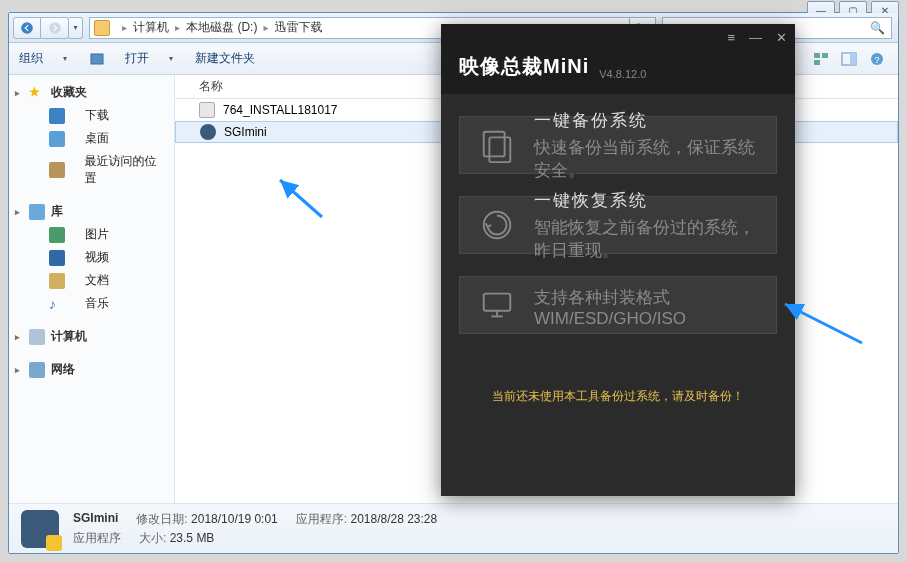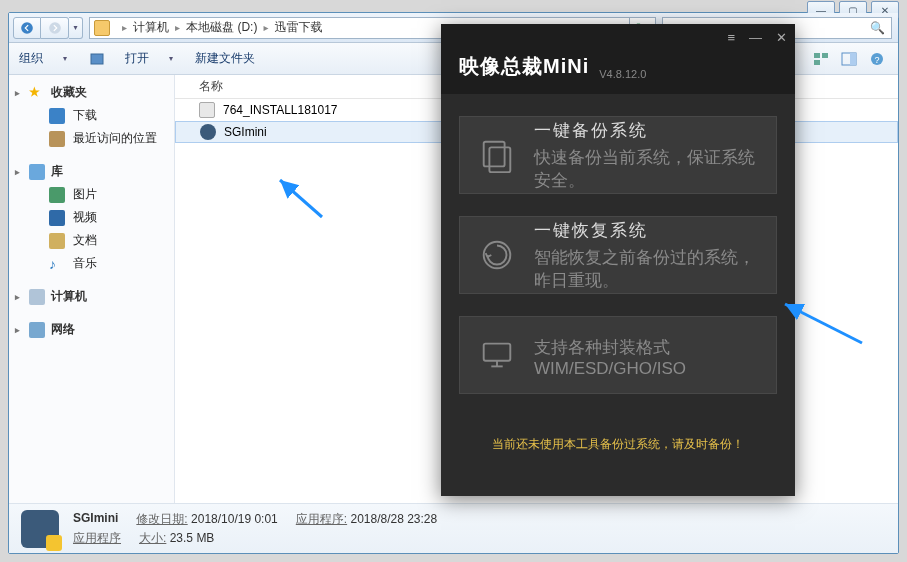--- a/index.html
+++ b/index.html
@@ -34,21 +34,21 @@
 .toolbar .tb-right { margin-left:auto; display:flex; gap:6px; }
 .tb-icon { width:22px; height:22px; border:1px solid transparent; display:flex;align-items:center;justify-content:center; }
 .tb-icon svg { width:16px; height:16px; }
 
 
 .body { display:flex; height:calc(100% - 30px - 32px - 50px); }
 .sidebar { width:166px; background:#fafbfd; border-right:1px solid #e0e6ee; padding:6px 0; font-size:12px; overflow:hidden; }
 .tree-section { margin-bottom:10px; }
 .tree-head { display:flex; align-items:center; padding:3px 8px 3px 20px; gap:6px; font-weight:bold; color:#333; }
 .tree-head .tw { position:absolute; left:6px; font-size:9px; color:#777; }
-.tree-item { display:flex; align-items:center; padding:3px 8px 3px 40px; gap:8px; color:#222; position:relative; }
+.tree-item { display:flex; align-items:center; padding:3px 8px 3px 40px; gap:20px; color:#222; position:relative; }
 .tree-item .ic, .tree-head .ic { width:16px; height:16px; display:inline-block; }
 .ic-star { color:#f4b400; }
 .ic-dl { background:#3b82c7; border-radius:2px; }
 .ic-desk { background:#5aa0d8; border-radius:2px; }
 .ic-rec { background:#b8935a; border-radius:2px; }
 .ic-lib { background:#6aa8dd; border-radius:2px; }
 .ic-vid { background:#2f6aa8; border-radius:2px; }
 .ic-pic { background:#4a9a6a; border-radius:2px; }
 .ic-doc { background:#d0b060; border-radius:2px; }
 .ic-mus { color:#2a7ac0; font-size:14px; }
@@ -67,39 +67,39 @@
 
 .arrow1 { position:absolute; left:272px; top:172px; pointer-events:none; }
 .arrow2 { position:absolute; right:40px; top:298px; pointer-events:none; }
 
 
 .details { height:50px; border-top:1px solid #dce4ed; background:linear-gradient(#f4f8fc,#eaf1f8); display:flex; align-items:center; padding:0 12px; font-size:12px; color:#333; gap:14px; }
 .details .big-ic { width:38px; height:38px; background:#3b5a7a; border-radius:6px; position:relative; }
 .details .big-ic::after { content:""; position:absolute; right:-3px; bottom:-3px; width:16px; height:16px; background:#f4c430; border-radius:3px; }
 .details .meta { display:flex; flex-direction:column; gap:2px; }
 .details .meta-row { display:flex; gap:18px; }
-.details .k { color:#666;text-decoration:underline; }
+.details .k { color:#666; }
 
 
 .darkapp { position:absolute; left:441px; top:24px; width:354px; height:472px; background:#2b2b2b; box-shadow:0 4px 20px rgba(0,0,0,.5); }
 .da-title { height:70px; background:#1d1d1d; display:flex; align-items:flex-end; padding:0 18px 14px; position:relative; }
 .da-title .logo { font-size:20px; color:#fff; font-weight:bold; letter-spacing:1px; }
 .da-title .logo .mini { font-family: Arial; font-weight:bold; }
 .da-title .ver { font-size:11px; color:#888; margin-left:10px; }
 .da-wc { position:absolute; right:8px; top:6px; display:flex; gap:14px; color:#aaa; font-size:13px; }
 .da-wc span { cursor:default; }
 
 .da-body { padding:22px 18px 0; display:flex; flex-direction:column; gap:22px; }
-.da-card { background:#3a3a3a; border:1px solid #484848; height:78px; display:flex; align-items:center; padding:0 18px; gap:18px; }
+.da-card { background:#3a3a3a; border:1px solid #484848; height:58px; display:flex; align-items:center; padding:0 18px; gap:18px; }
 .da-ic { width:40px; height:40px; display:flex; align-items:center; justify-content:center; }
 .da-ic svg { width:38px; height:38px; stroke:#888; fill:none; stroke-width:2; }
 .da-txt .t { font-size:17px; color:#ddd; font-weight:500; letter-spacing:2px; }
 .da-txt .d { font-size:17px; color:#8a8a8a; margin-top:4px; }
 
-.da-warn { text-align:center; font-size:12px; color:#e6c04a; margin-top:20px; }
+.da-warn { text-align:center; font-size:12px; color:#e6c04a; margin-top:32px; }
 
 </style>
 </head>
 <body>
 
 <div class="window">
 
   <div class="win-controls">
     <div class="win-ctrl">—</div>
     <div class="win-ctrl">▢</div>
@@ -181,20 +181,24 @@
     <div class="sidebar">
       <div class="tree-section">
         <div class="tree-head">
             <span class="tw">▸</span>
             <span class="ic ic-star">★</span>
             <span>收藏夹</span>
           </div>
         <div class="tree-item">
             <span class="ic ic-dl"></span>
             <span>下载</span>
+          </div>
+        <div class="tree-item">
+            <span class="ic ic-desk"></span>
+            <span>桌面</span>
           </div>
         <div class="tree-item">
             <span class="ic ic-rec"></span>
             <span>最近访问的位置</span>
           </div>
       </div>
       <div class="tree-section">
         <div class="tree-head">
             <span class="tw">▸</span>
             <span class="ic ic-lib"></span>

